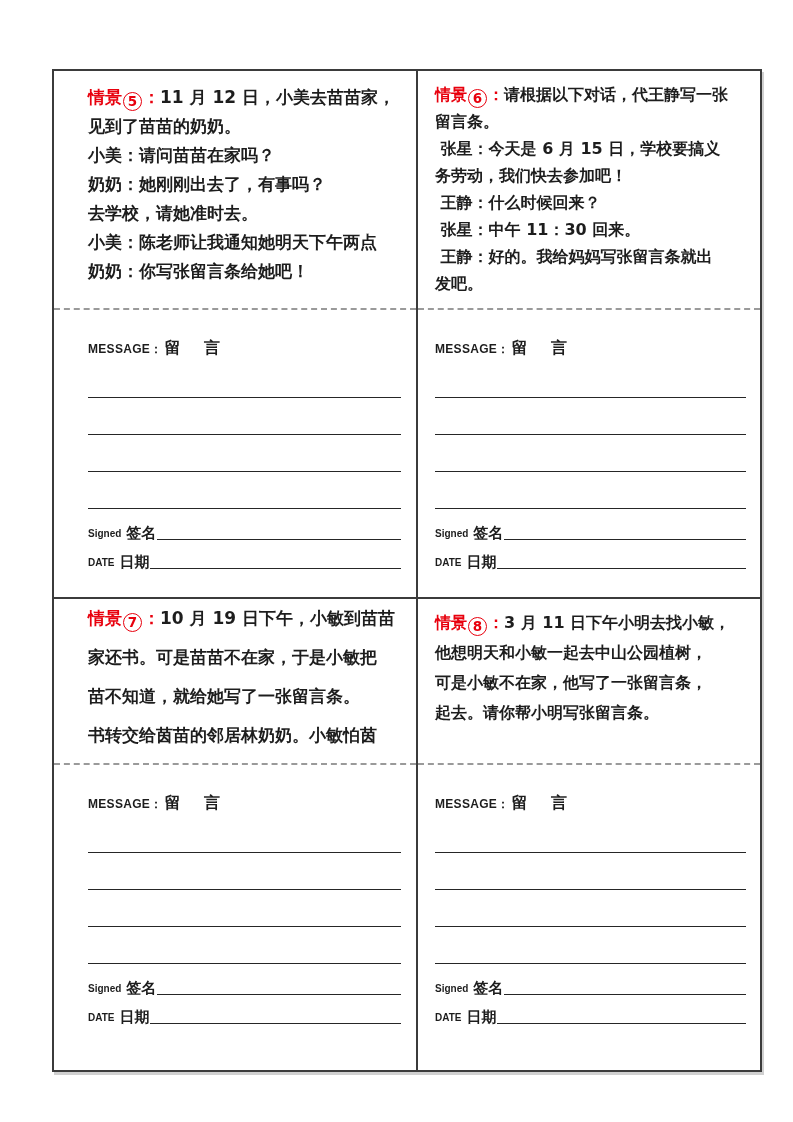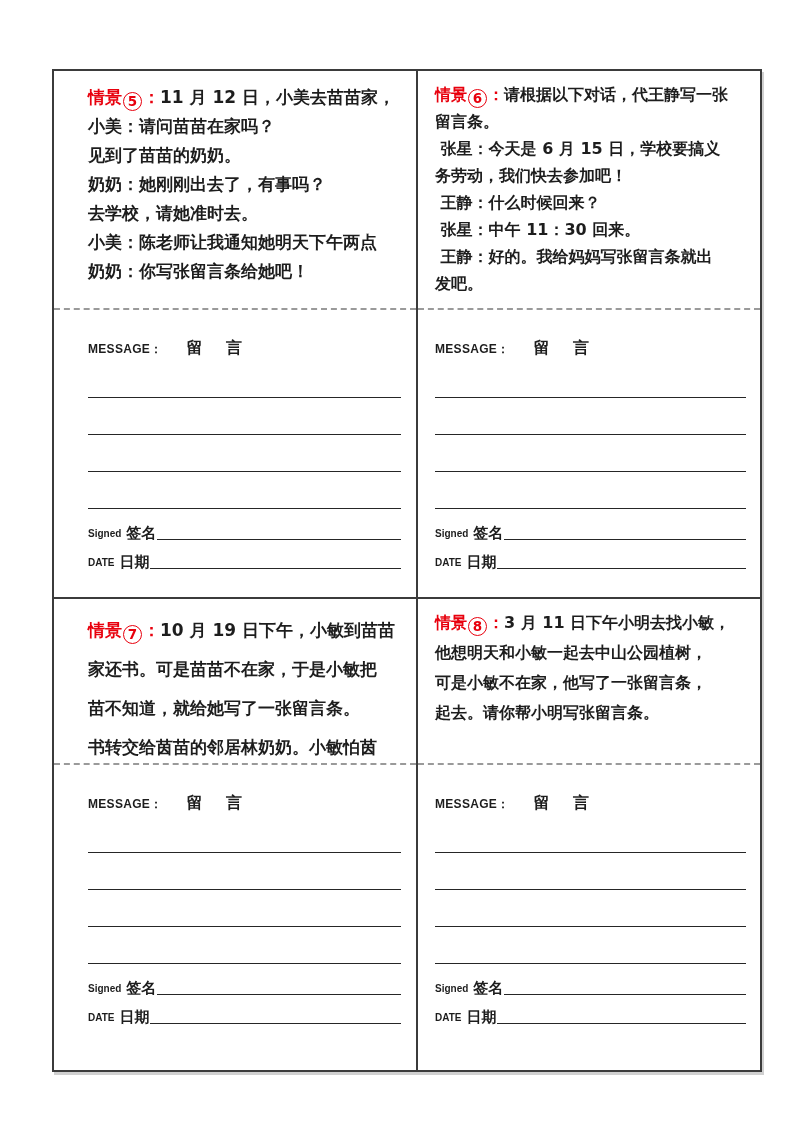--- a/index.html
+++ b/index.html
@@ -9,53 +9,53 @@
         border:2px solid #3b3b3b;display:grid;grid-template-columns:362px 1fr;grid-template-rows:526px 1fr;
         box-shadow:2px 3px 0 rgba(150,150,150,.45);background:#fff;}
   .cell{box-sizing:border-box;display:flex;flex-direction:column;overflow:hidden;}
   .c-right{border-left:2px solid #3b3b3b;}
   .c-bottom{border-top:2px solid #3b3b3b;}
 
   .scenario{box-sizing:border-box;font-weight:700;}
   .scenario .line{margin:0;white-space:pre-wrap;}
   .sc-5{height:237px;padding:12px 15px 0 34px;font-size:17px;line-height:29px;}
   .sc-6{height:237px;padding:10px 14px 0 17px;font-size:16px;line-height:27px;}
-  .sc-7{height:164px;padding:12px 15px 0 34px;font-size:17px;line-height:39px;}
+  .sc-7{height:164px;padding:0 15px 0 34px;font-size:17px;line-height:39px;}
   .sc-8{height:164px;padding:9px 14px 0 17px;font-size:16px;line-height:30px;}
 
   .label{color:#e8000d;}
   .num{display:inline-flex;align-items:center;justify-content:center;box-sizing:border-box;
        width:19px;height:19px;border:1.7px solid #e8000d;border-radius:50%;
        font-size:13.5px;line-height:1;color:#e8000d;vertical-align:-3px;margin:0 1px;}
 
   .dash{height:0;border-top:2px dashed #9a9a9a;}
 
   .message{flex:1;box-sizing:border-box;padding:26px 15px 0 34px;}
   .c-right .message{padding:26px 14px 0 17px;}
   .msg-head{font-weight:700;line-height:24px;}
   .msg-head .en{font-family:"Liberation Sans",sans-serif;font-size:12px;letter-spacing:.3px;}
-  .msg-head .cn{font-size:16px;margin-left:24px;letter-spacing:9px;}
+  .msg-head .cn{font-size:16px;margin-left:2px;letter-spacing:9px;}
   .wline{height:36px;border-bottom:1.4px solid #262626;}
   .sig-row{display:flex;align-items:flex-end;margin-top:16px;font-weight:700;line-height:17px;}
   .sig-row.date{margin-top:12px;}
   .sig-row .en{font-family:"Liberation Sans",sans-serif;font-size:10px;}
   .sig-row .cn{font-size:15px;margin-left:5px;white-space:pre;}
   .blank{flex:1;border-bottom:1.4px solid #262626;margin-bottom:2px;margin-left:1px;}
 </style>
 </head>
 <body>
 
 <div class="page">
   <div class="grid">
 
     <div class="cell">
       <div class="scenario sc-5">
         <p class="line"><span class="label"><span>情景</span><span class="num">5</span><span>：</span></span><span>11 月 12 日，小美去苗苗家，</span></p>
+        <p class="line">见到了苗苗的奶奶。</p>
         <p class="line">小美：请问苗苗在家吗？</p>
-        <p class="line">见到了苗苗的奶奶。</p>
         <p class="line">奶奶：她刚刚出去了，有事吗？</p>
         <p class="line">去学校，请她准时去。</p>
         <p class="line">小美：陈老师让我通知她明天下午两点</p>
         <p class="line">奶奶：你写张留言条给她吧！</p>
       </div>
       <div class="dash"></div>
       <div class="message">
         <div class="msg-head"><span class="en">MESSAGE：</span><span class="cn">留 言</span></div>
         <div class="wline"></div>
         <div class="wline"></div>

